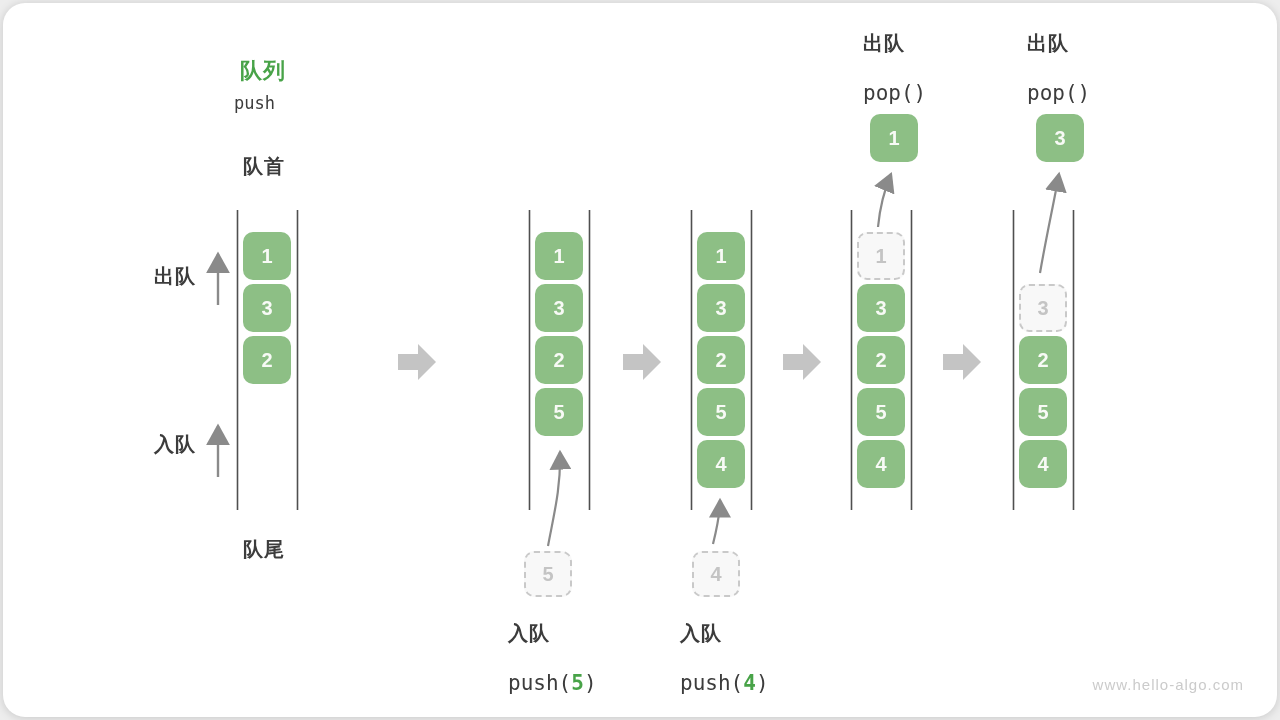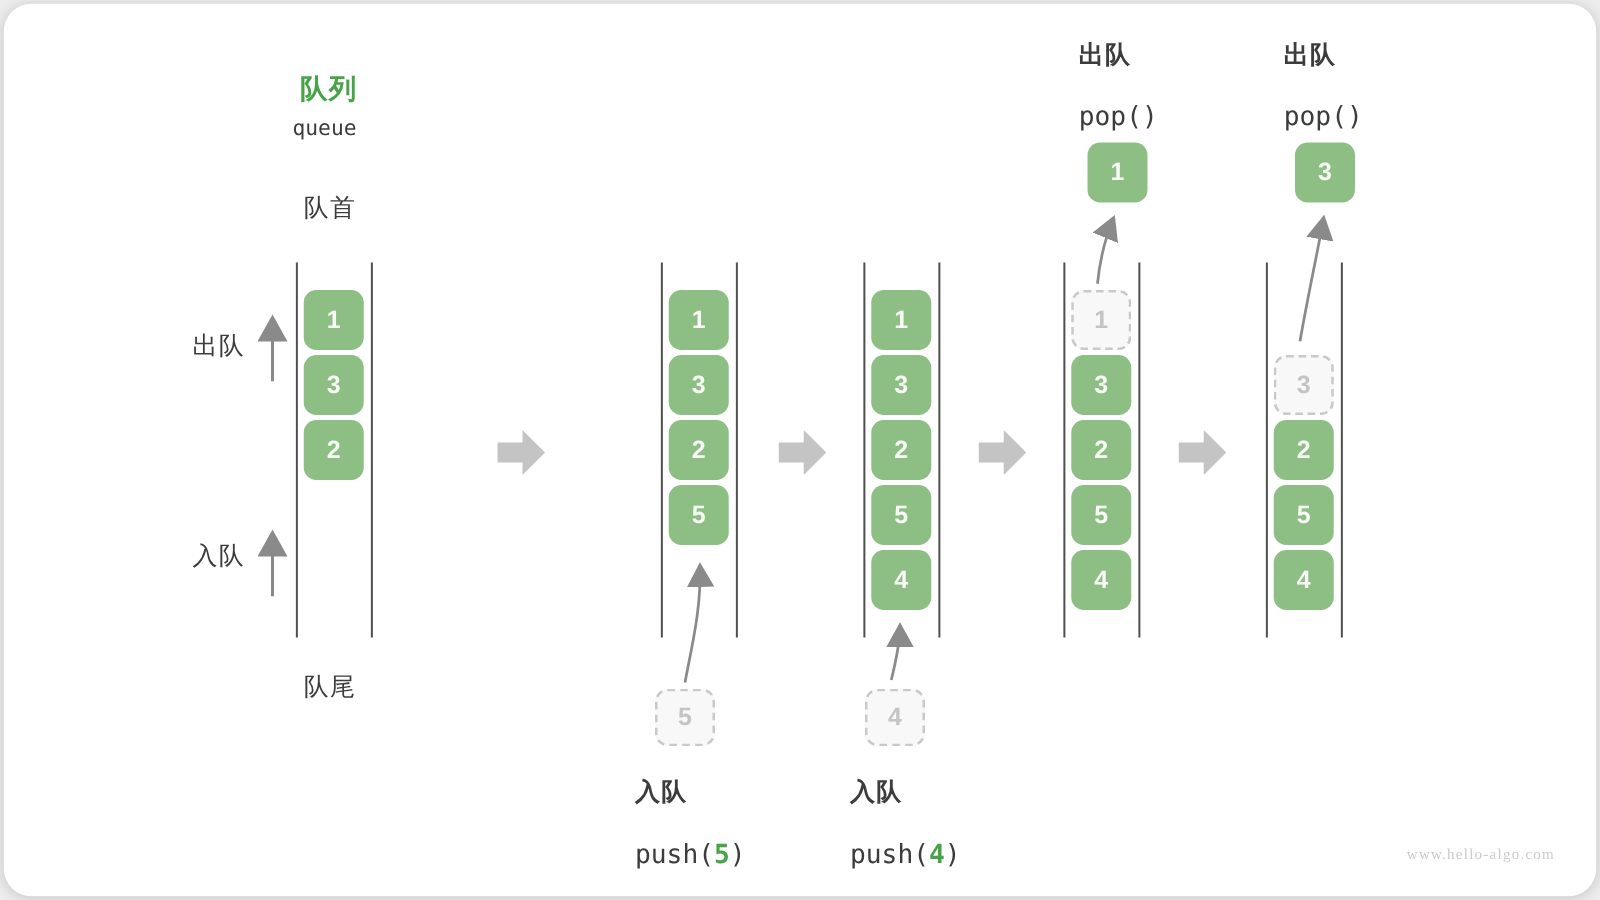--- a/index.html
+++ b/index.html
@@ -12,21 +12,21 @@
     position:absolute;left:3px;top:3px;width:1274px;height:714px;
     background:var(--card_bg,#fff);border-radius:22px;
     box-shadow:0 1px 10px rgba(0,0,0,.16);
   }
   .abs{position:absolute;}
   svg.overlay{position:absolute;left:0;top:0;width:1280px;height:720px;pointer-events:none;}
 
   .title-zh{font-size:22px;font-weight:bold;color:var(--green_accent,#48A348);letter-spacing:1px;margin-top:25px;}
   .title-en{font-size:17px;color:var(--ink,#3C3C3C);font-family:"DejaVu Sans Mono", monospace;margin-top:7px;margin-left:-6px;}
 
-  .side-label{font-size:20px;font-weight:normal;color:var(--ink,#3C3C3C);letter-spacing:1px;}
+  .side-label{font-size:20px;font-weight:bold;color:var(--ink,#3C3C3C);letter-spacing:1px;}
 
   .cell{
     width:48px;height:48px;border-radius:10px;box-sizing:border-box;
     background:var(--green_box,#8DBF85);
     display:flex;align-items:center;justify-content:center;
     color:var(--cell_text,#F8FAF6);font-size:20px;font-weight:bold;
   }
   .cell.dashed{
     background:var(--dash_fill,#F8F8F8);
     border:2px dashed var(--dash_border,#C9C9C9);
@@ -37,22 +37,22 @@
     background:var(--dash_fill,#F8F8F8);
     border:2px dashed var(--dash_border,#C9C9C9);
     display:flex;align-items:center;justify-content:center;
     color:var(--dash_text,#C4C4C4);font-size:20px;font-weight:bold;
   }
   .op .op-zh{font-size:20px;font-weight:bold;color:var(--ink,#3C3C3C);letter-spacing:1px;}
   .op .op-code{font-size:21px;color:var(--ink,#3C3C3C);font-family:"DejaVu Sans Mono", monospace;margin-top:24px;}
   .op .op-code .arg{color:var(--green_accent,#48A348);font-weight:bold;}
 
   .watermark{
-    font-size:12px;color:var(--watermark,#CBCBCB);
-    font-family:Liberation Serif, serif;letter-spacing:1px;text-align:center;
+    font-size:15px;color:var(--watermark,#CBCBCB);
+    font-family:Liberation Sans, sans-serif;letter-spacing:1px;text-align:center;
   }
 </style>
 </head>
 <body>
 
 <div class="card"></div>
 
 <svg class="overlay" viewBox="0 0 1280 720">
   <defs>
     <marker id="ah" markerWidth="10" markerHeight="10" refX="8" refY="5" orient="auto">
@@ -88,21 +88,21 @@
   <g fill="#C4C4C4">
     <polygon points="398,354 418,354 418,344 436,362 418,380 418,370 398,370"></polygon>
     <polygon points="623,354 643,354 643,344 661,362 643,380 643,370 623,370"></polygon>
     <polygon points="783,354 803,354 803,344 821,362 803,380 803,370 783,370"></polygon>
     <polygon points="943,354 963,354 963,344 981,362 963,380 963,370 943,370"></polygon>
   </g>
 </svg>
 
 <div class="abs" style="left:240px;top:31px">
   <div class="title-zh">队列</div>
-  <div class="title-en">queue</div>
+  <div class="title-en">push</div>
 </div>
 
 <div class="abs side-label" style="left:243px;top:153px">队首</div>
 <div class="abs side-label" style="left:243px;top:536px">队尾</div>
 <div class="abs side-label" style="left:154px;top:263px">出队</div>
 <div class="abs side-label" style="left:154px;top:431px">入队</div>
 
 <div class="abs cell" style="left:243px;top:232px">1</div>
 <div class="abs cell" style="left:243px;top:284px">3</div>
 <div class="abs cell" style="left:243px;top:336px">2</div>

